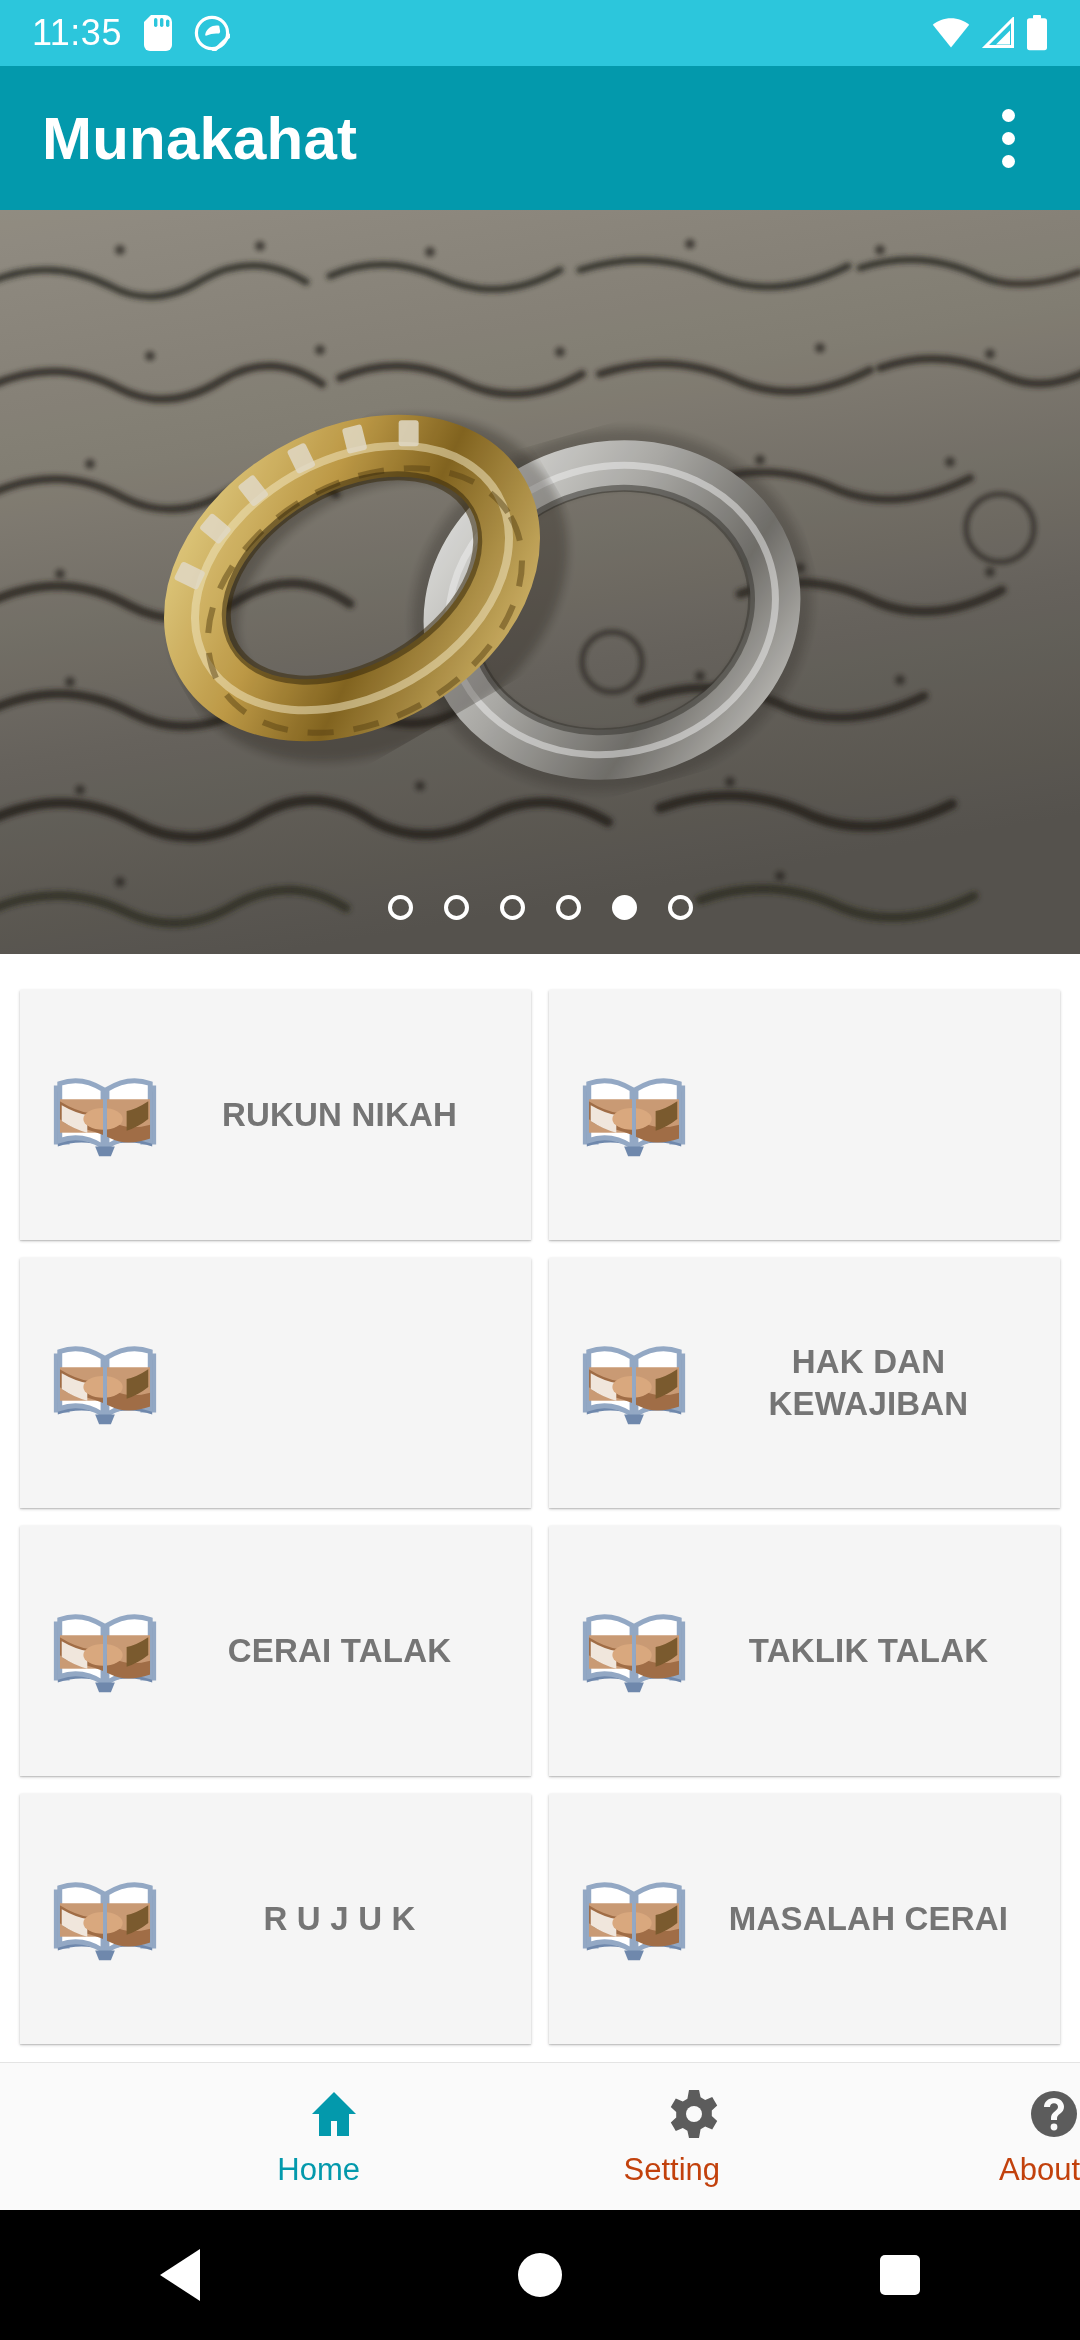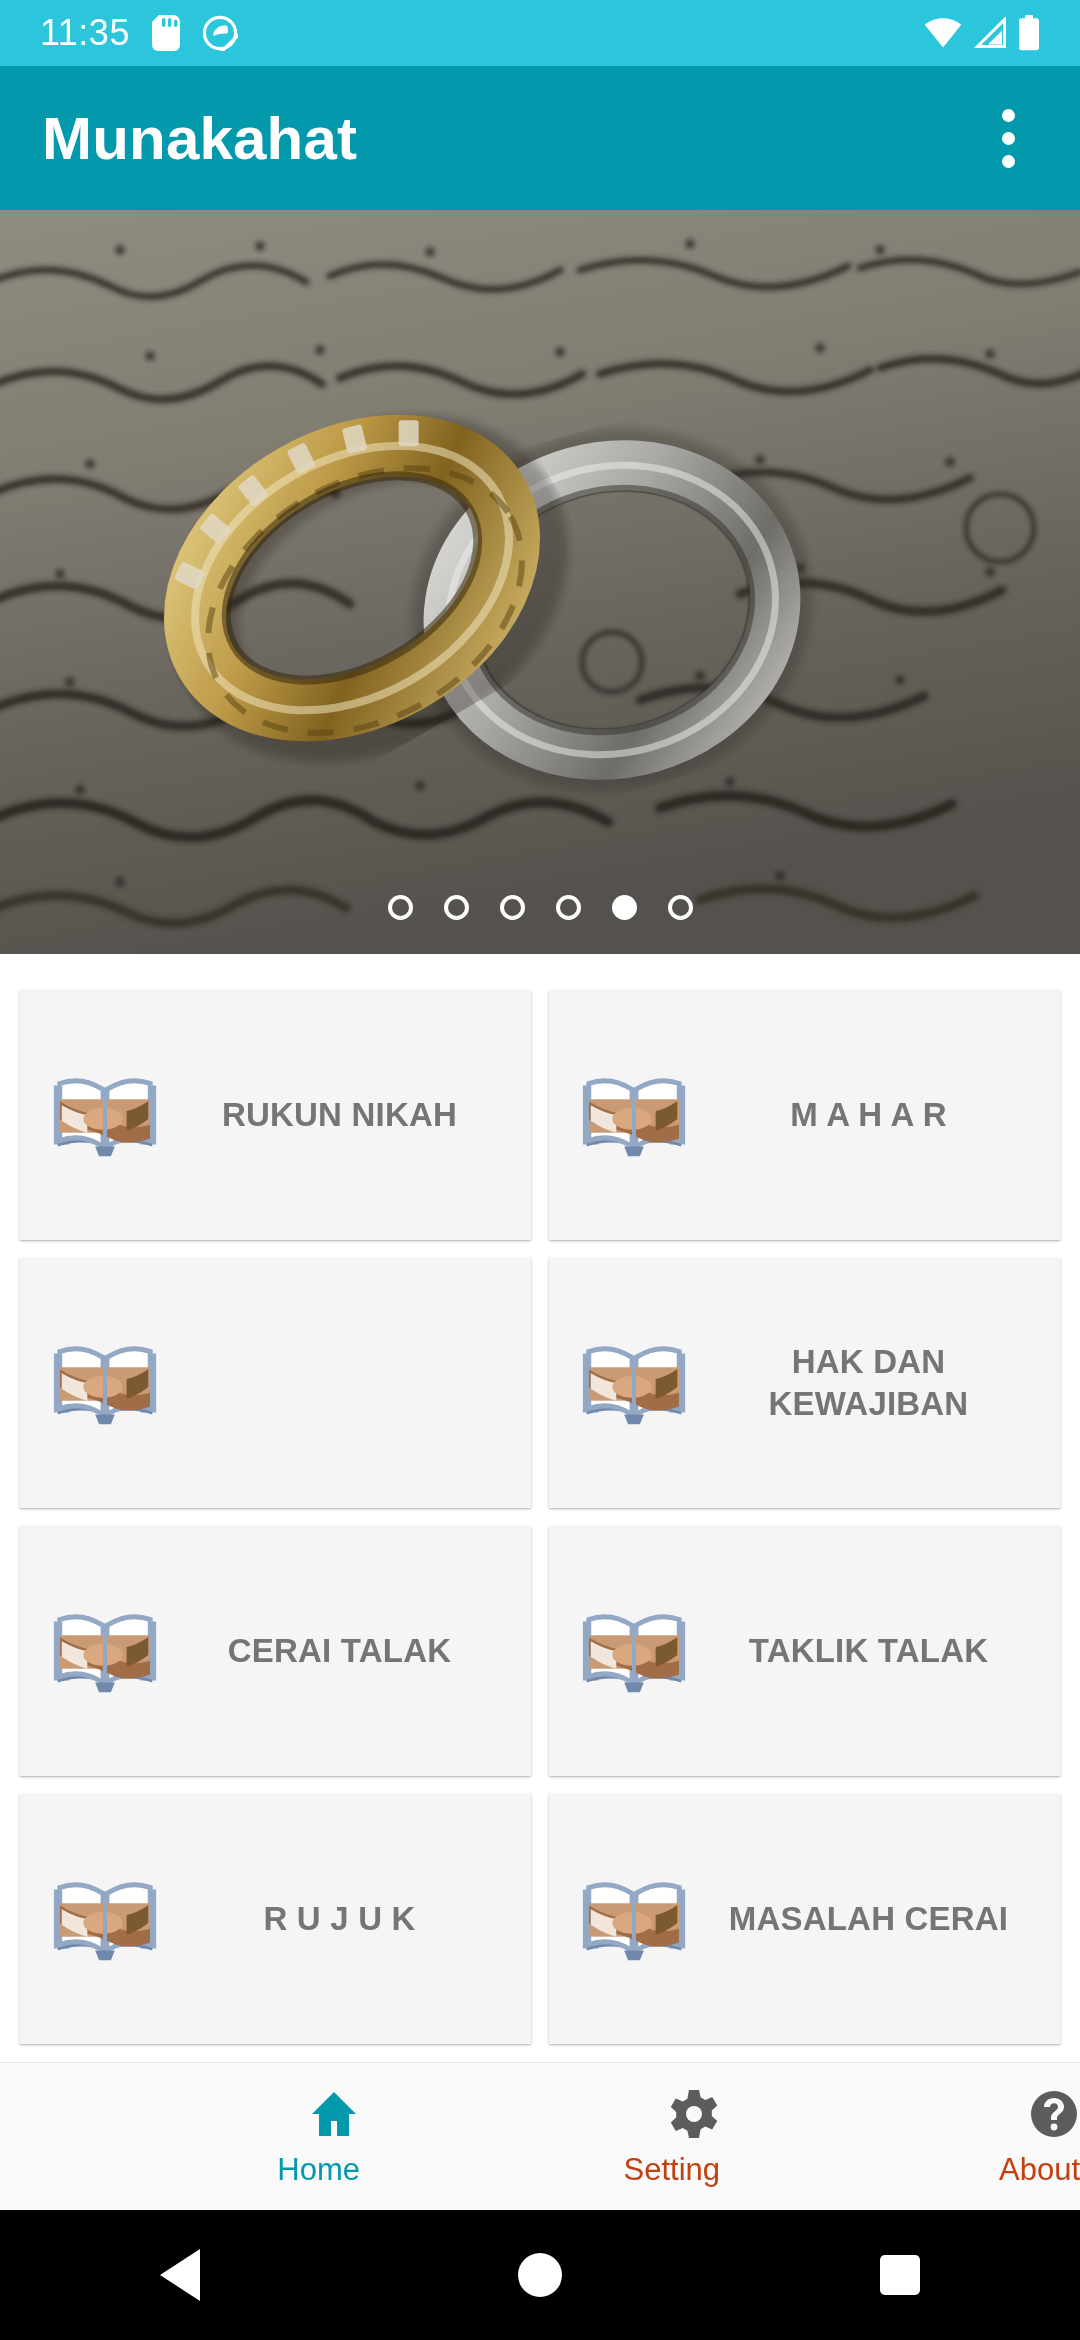--- a/index.html
+++ b/index.html
@@ -9,21 +9,21 @@
     background:#ffffff;
     overflow:hidden;
   }
   #screen { position:relative; width:1080px; height:2340px; display:flex; flex-direction:column; }
 
   
   .status-bar{
     height:66px; flex:0 0 66px;
     background:#2CC6DC;
     display:flex; align-items:center;
-    padding:0 40px;
+    padding:0 32px;
     color:#ffffff;
   }
   .status-left{ display:flex; align-items:center; gap:22px; }
   .status-time{ font-size:36px; letter-spacing:.5px; line-height:1; font-weight:400; }
   .status-right{ margin-left:auto; display:flex; align-items:center; gap:10px; }
   .ic{ display:block; }
 
   
   .app-bar{
     height:144px; flex:0 0 144px;
@@ -329,21 +329,20 @@
             <g clip-path="url(#cl1)">
               <rect x="14" y="44" width="92" height="34" fill="#c99a74"></rect>
               <path d="M14 46 q16 10 30 12 q14 2 26 10 q14 8 36 2 v14 q-24 8 -40 0 q-16 -8 -30 -10 q-14 -2 -22 -10z" fill="#a06d46"></path>
               <path d="M16 50 q14 8 26 10 v18 q-14 -4 -26 -12z" fill="#f0e6dc"></path>
               <path d="M104 46 q-12 8 -22 10 v20 q12 -4 22 -12z" fill="#7a5a2e"></path>
               <ellipse cx="58" cy="64" rx="20" ry="11" fill="#d9a87e"></ellipse>
             </g>
             <path d="M50 92h20l-4 10H54z" fill="#6f88ac"></path>
           </svg>
         </div>
-        <div class="card-label">M A H A R</div>
       </div>
     </div>
 
     <div class="grid-row">
       <div class="card">
         <div class="card-icon">
           <svg viewBox="0 0 120 120" width="118" height="118">
             <path d="M8 30h16v60H8z" fill="#93a8c4"></path>
               <path d="M96 30h16v60H96z" fill="#93a8c4"></path>
             <path d="M12 36h96v56q-24 -8 -48 0 q-24 -8 -48 0z" fill="#6f88ac"></path>

